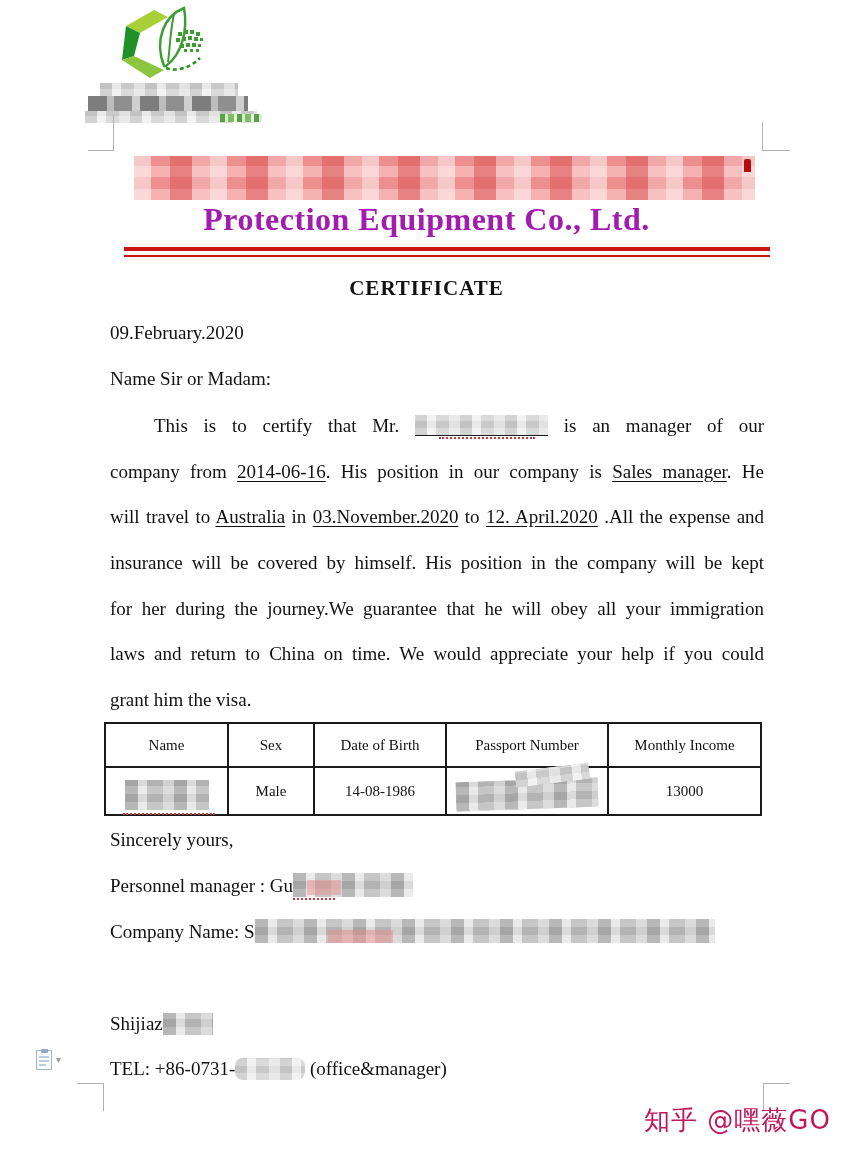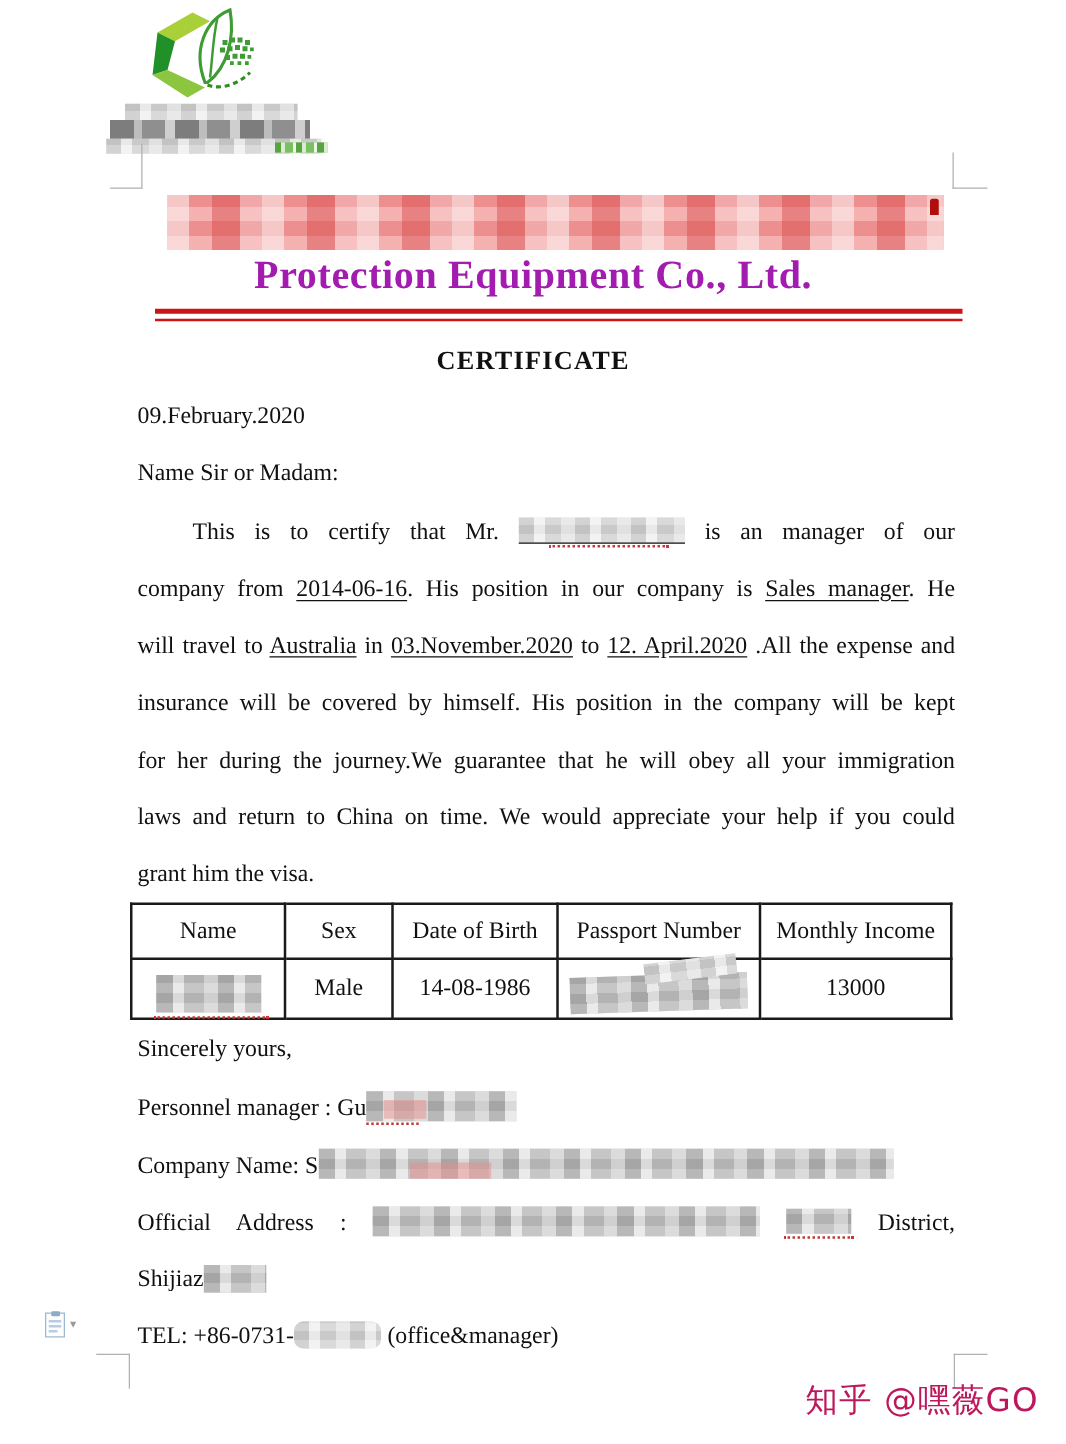--- a/index.html
+++ b/index.html
@@ -69,21 +69,21 @@
   .indent { padding-left:44px; }
   .u { text-decoration:underline; text-underline-offset:3px; }
   .name-redact {
     width:133px; height:21px; vertical-align:-4px; border-bottom:1px solid #1a1a1a;
   }
   .name-redact .squiggle { left:18%; right:10%; bottom:-4px; }
 
   
   table.info {
     position:absolute; left:104px; top:722px; border-collapse:collapse;
-    font-size:19px; table-layout:fixed;
+    font-size:15px; table-layout:fixed;
   }
   table.info td, table.info th { border:2px solid #1a1a1a; text-align:center; font-weight:normal; padding:0; }
   table.info tr.hdr td { height:44px; }
   table.info tr.dat td { height:48px; }
   .cell-redact-wrap { position:relative; width:84px; margin:8px auto 0; }
   .cell-redact { position:relative; width:84px; height:30px; }
   .cell-redact-wrap .squiggle { left:-2px; right:-6px; bottom:-5px; }
   .pass-cell { position:relative; }
   .pass-redact { position:relative; width:142px; height:29px; margin:6px auto 0; transform:rotate(-2deg); }
   .pass-smudge { position:absolute; top:-12px; right:8px; width:74px; height:16px; transform:rotate(-5deg); }
@@ -209,21 +209,20 @@
     </tr>
   </tbody>
     </table>
 
   <div class="close-line" style="top:827px;">Sincerely yours,</div>
 
   <div class="close-line" style="top:873px;"><span>Personnel manager : Gu</span><span class="inline-px px-gray" style="width:120px;"><i class="pink-patch" style="left:12%;width:28%;top:30%;height:60%;"></i><i class="squiggle" style="left:0;width:42px;bottom:-3px;"></i></span></div>
 
   <div class="close-line" style="top:919px;"><span>Company Name: S</span><span class="inline-px px-gray" style="width:460px;"><i class="pink-patch" style="left:16%;width:14%;top:45%;height:55%;"></i></span></div>
 
-  <div class="close-line addr-line" style="top:965px;"><span>Official Address :</span> <span class="inline-px px-gray" style="width:310px;height:24px;"></span> <span class="inline-px px-gray" style="width:52px;height:20px;vertical-align:-3px;"><i class="squiggle" style="left:-2px;right:-2px;bottom:-4px;"></i></span> <span>District,</span></div>
 
   <div class="close-line" style="top:1011px;"><span>Shijiaz</span><span class="inline-px px-gray" style="width:50px;height:22px;"></span></div>
 
   <div class="close-line" style="top:1056px;"><span>TEL: +86-0731-</span><span class="inline-px px-light" style="width:70px;height:22px;border-radius:8px;"></span> <span>(office&amp;manager)</span></div>
 
   <div class="paste-btn">
     <span class="paste-page">
         <i style="top:5px;width:10px;"></i>
         <i style="top:9px;width:10px;"></i>
         <i style="top:13px;width:7px;"></i>

